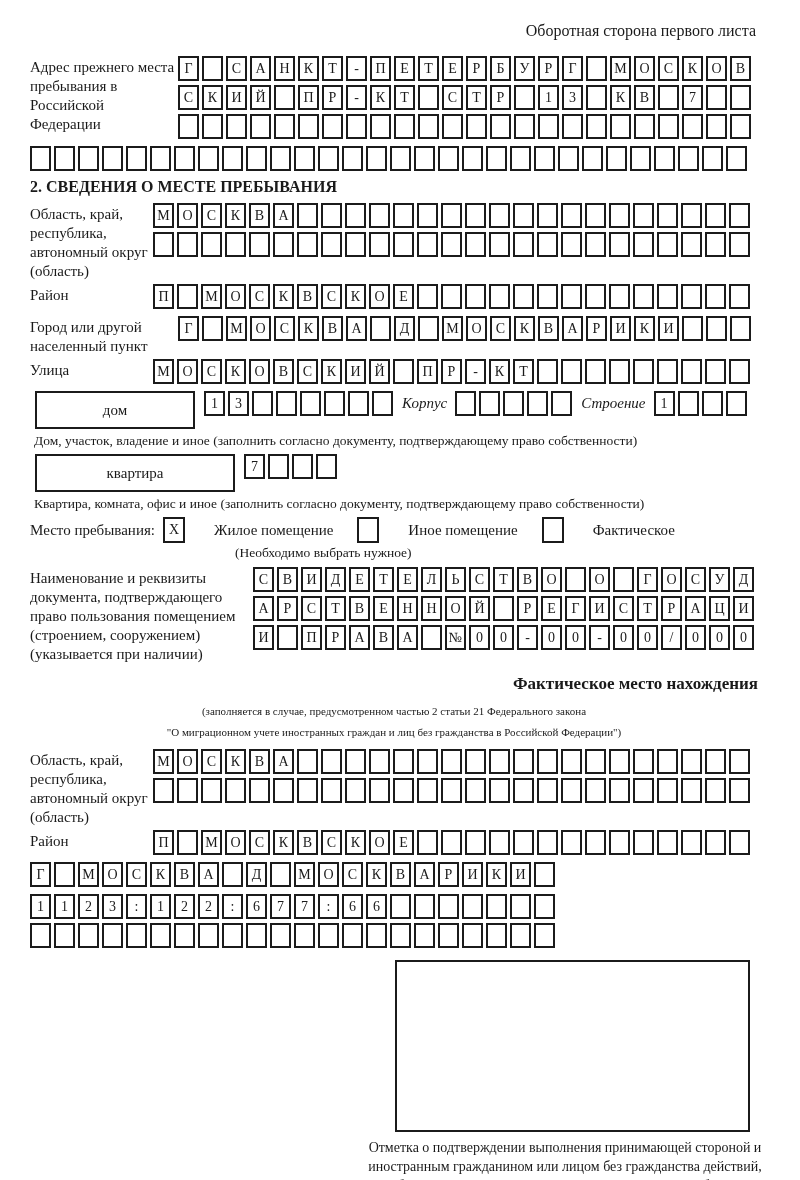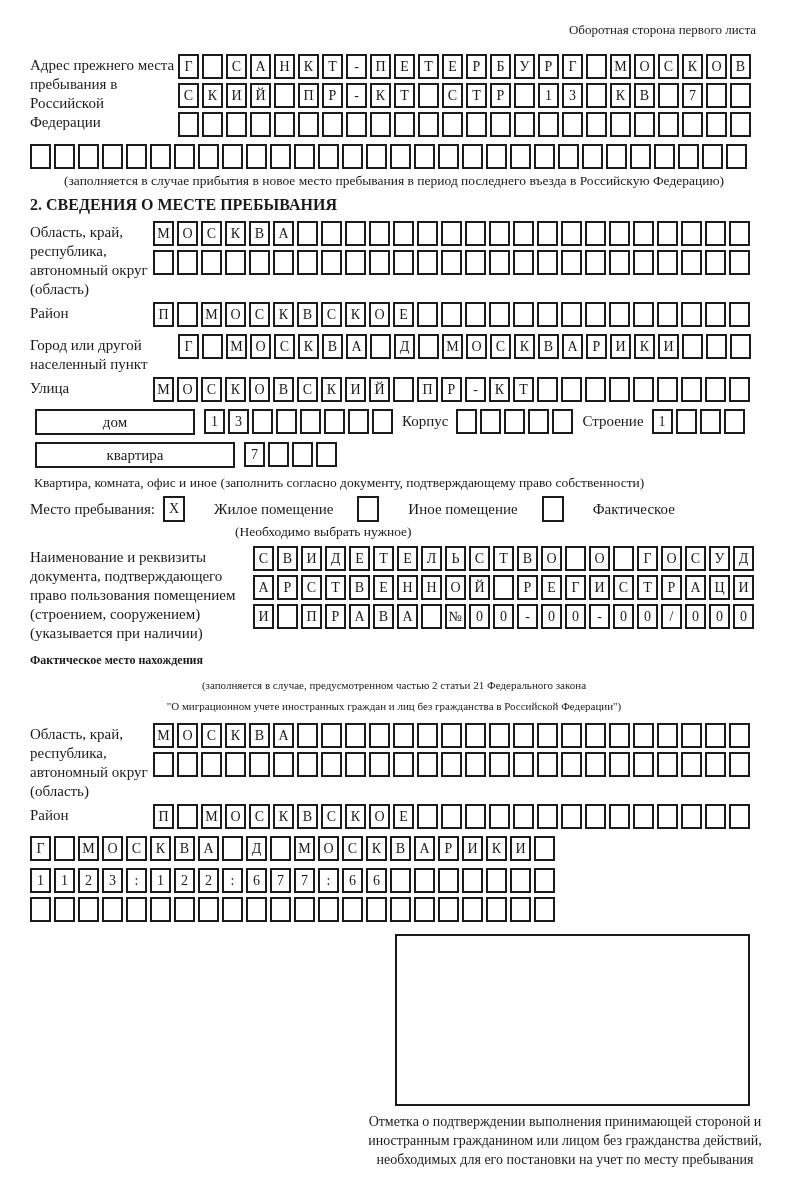--- a/index.html
+++ b/index.html
@@ -3,47 +3,47 @@
 <meta charset="utf-8">
 <style>
   html,body{margin:0;padding:0;background:#ffffff;}
   body{
     width:800px;height:1180px;overflow:hidden;
     color:#1a1a1a;
     font-family:"Liberation Serif","DejaVu Serif",serif;
     font-size:15px;
   }
   .page{box-sizing:border-box;width:800px;padding:6px 42px 0 30px;}
-  .hdr{ text-align:right;font-size:13px;margin:16px 2px 16px 0;}
+  .hdr{ text-align:right;font-size:16px;margin:16px 2px 16px 0;}
   .group{display:flex;align-items:flex-start;margin-bottom:3px;}
   .lbl{line-height:19px;padding-top:2px;}
   .lbl.w148{width:148px;}
   .lbl.w123{width:123px;}
   .lbl.w223{width:223px;}
   .lbl.w200{width:200px;}
   .lbl.w192{width:192px;}
   .rows{display:flex;flex-direction:column;}
   .boxrow{display:flex;margin-bottom:4px;height:25px;}
   .cell{
     box-sizing:border-box;flex:0 0 21px;width:21px;height:25px;margin-right:3px;
     border:2px solid #1b1b1b;display:flex;align-items:center;justify-content:center;
     font-size:14px;line-height:1;background:#fff;
   }
   .note-c{text-align:center;font-size:13.5px;margin:1px 0 5px;}
   .note-l{font-size:13.5px;margin:0 0 5px 4px;}
   .sec-title{text-align:left;font-weight:bold;font-size:16px;margin:7px 0 7px;}
-  .sub-title{text-align:left;font-weight:bold;font-size:12px;margin:10px 0 8px;}
+  .sub-title{text-align:right;font-weight:bold;font-size:17px;margin:10px 0 8px;}
   .domrow{display:flex;align-items:flex-start;margin:1px 0 4px;}
   .rect{
-    box-sizing:border-box;height:26px;border:2px solid #1b1b1b;
+    box-sizing:border-box;height:38px;border:2px solid #1b1b1b;
     display:flex;align-items:center;justify-content:center;font-size:15px;margin-right:9px;
   }
   .rect.w160{width:160px;margin-left:5px;}
   .rect.w200{width:200px;margin-left:5px;}
-  .inline-lbl{line-height:25px;margin:0 8px 0 6px;white-space:nowrap;}
+  .inline-lbl{line-height:25px;margin:0 8px 0 6px;white-space:nowrap;font-style:italic;}
   .stayrow{display:flex;align-items:center;margin:4px 0 2px;}
   .stayrow .cap{margin-right:8px;white-space:nowrap;}
   .stayrow .opt{margin:0 24px 0 26px;white-space:nowrap;}
   .stayrow .cell{flex:0 0 22px;width:22px;height:26px;}
   .choose-note{font-size:13.5px;margin:0 0 6px 205px;}
   .fact-note{text-align:center;font-size:11px;line-height:19px;margin:0 0 2px;}
   .stampbox{
     box-sizing:border-box;margin:8px 0 6px 365px;width:355px;height:172px;
     border:2px solid #1b1b1b;background:#fff;
   }
@@ -164,21 +164,20 @@
       <span class="cell"></span>
       <span class="cell"></span>
       <span class="cell"></span>
       <span class="cell"></span>
       <span class="cell"></span>
       <span class="cell"></span>
       <span class="cell"></span>
       <span class="cell"></span>
       <span class="cell"></span>
     </div>
-  <div class="note-c">(заполняется в случае прибытия в новое место пребывания в период последнего въезда в Российскую Федерацию)</div>
 
   <div class="sec-title">2. СВЕДЕНИЯ О МЕСТЕ ПРЕБЫВАНИЯ</div>
 
   <div class="group">
     <div class="lbl w123">Область, край, республика, автономный округ (область)</div>
     <div class="rows">
       <div class="boxrow">
           <span class="cell">М</span>
           <span class="cell">О</span>
           <span class="cell">С</span>
@@ -348,20 +347,21 @@
         <span class="cell"></span>
       </span>
     <span class="inline-lbl">Строение</span>
     <span class="boxrow">
         <span class="cell">1</span>
         <span class="cell"></span>
         <span class="cell"></span>
         <span class="cell"></span>
       </span>
   </div>
+  <div class="note-l">Дом, участок, владение и иное (заполнить согласно документу, подтверждающему право собственности)</div>
 
   <div class="domrow">
     <span class="rect w200">квартира</span>
     <span class="boxrow">
         <span class="cell">7</span>
         <span class="cell"></span>
         <span class="cell"></span>
         <span class="cell"></span>
       </span>
   </div>

